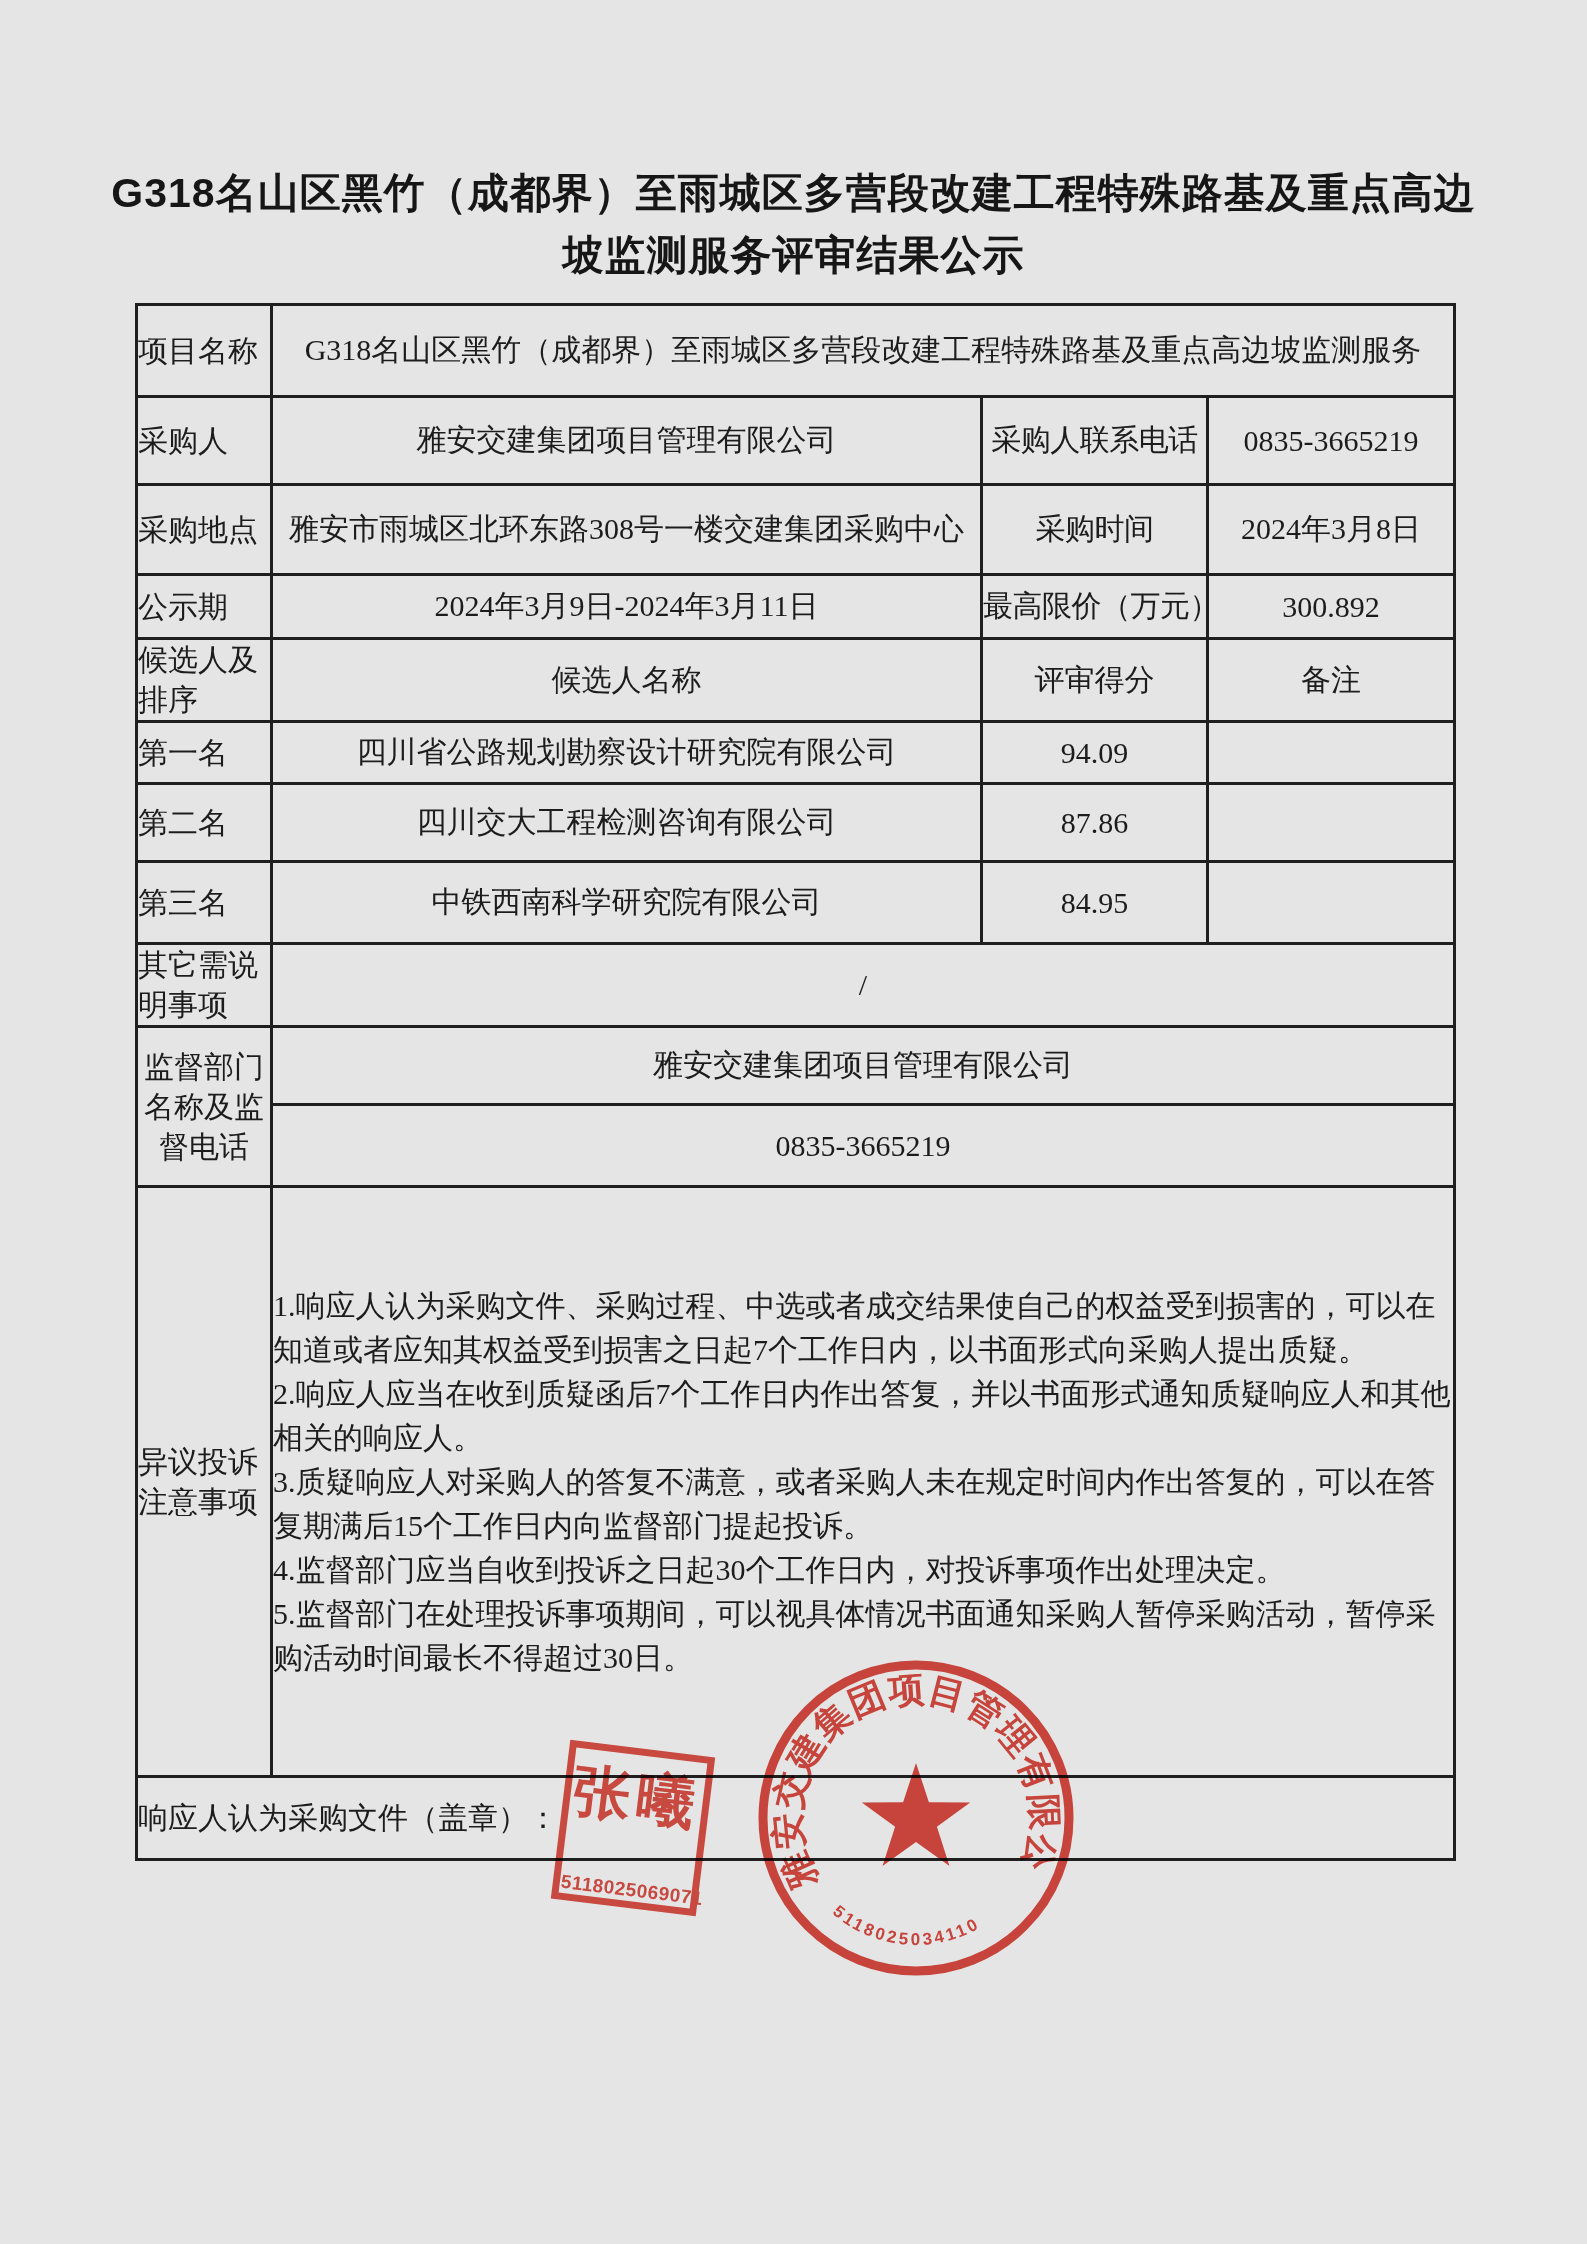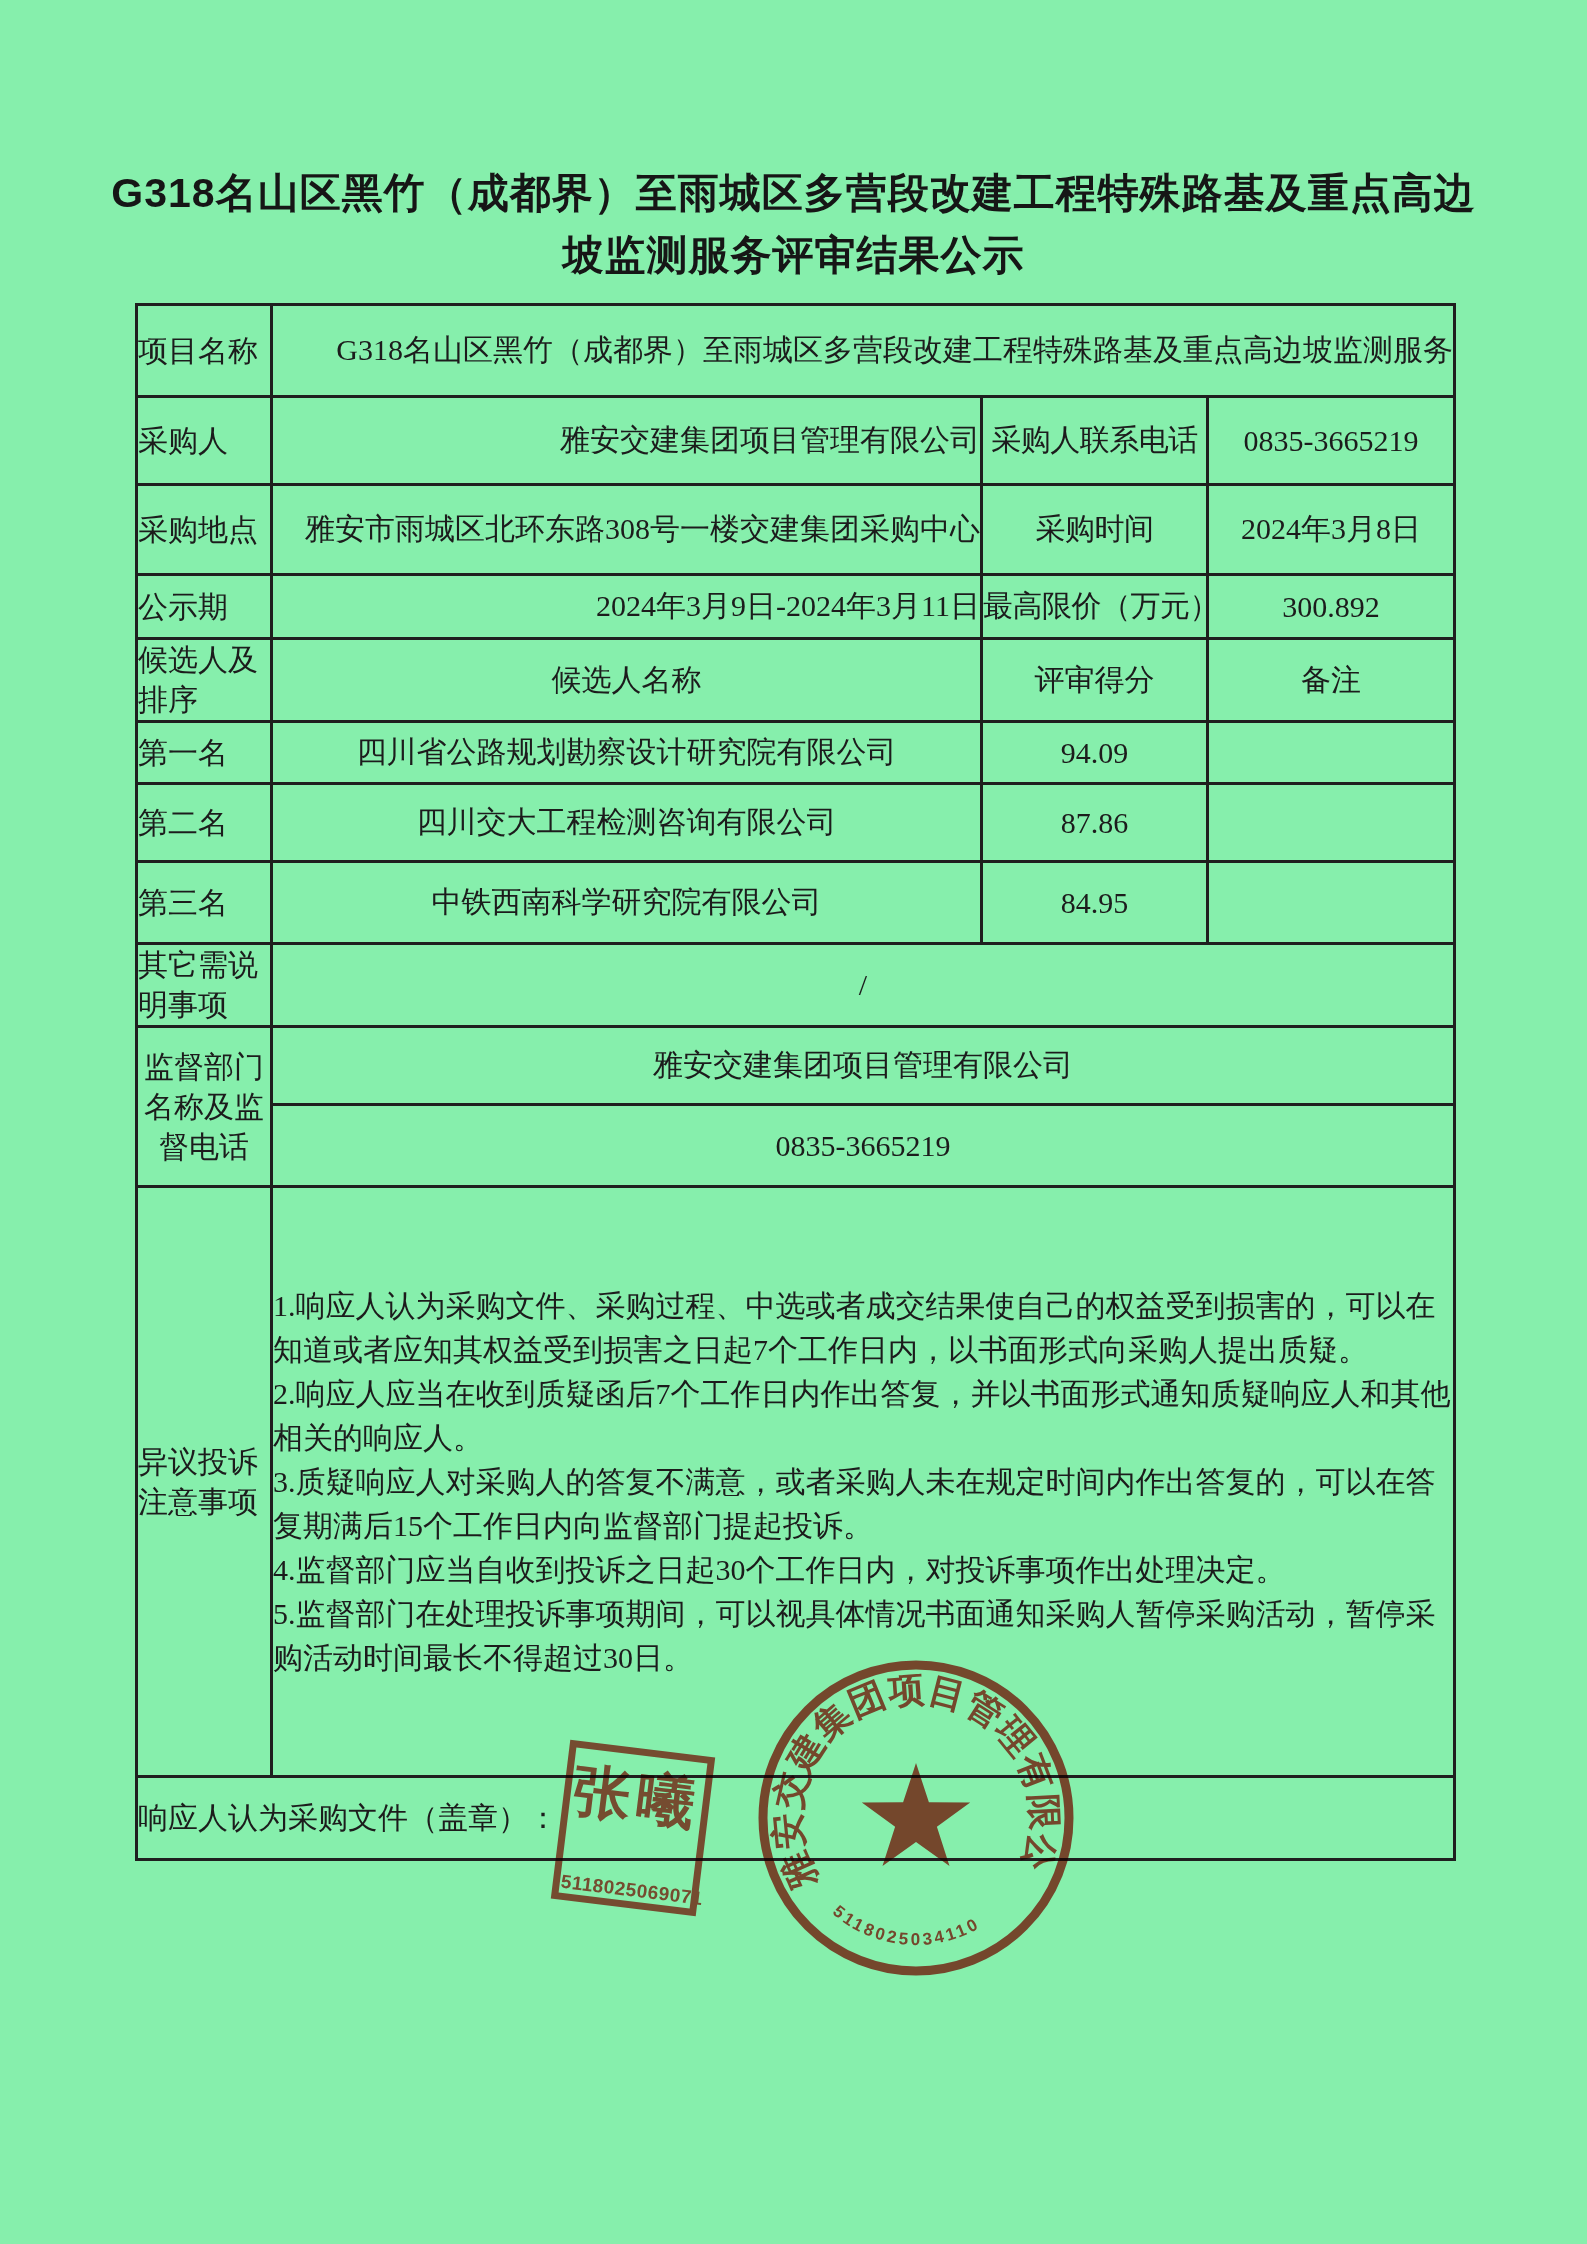--- a/index.html
+++ b/index.html
@@ -1,27 +1,27 @@
 <!DOCTYPE html>
 <html style="--stamp-red: #d93226; --ink: #1c1c1c;"><head>
 <meta charset="utf-8">
 <style>
   html,body{margin:0;padding:0;background:#ffffff;}
-  .page{position:relative;width:1587px;height:2244px;background:#86efac;overflow:hidden;
+  .page{position:relative;width:1587px;height:2244px;background:#e5e5e5;overflow:hidden;
         font-family:"Liberation Serif","DejaVu Serif",serif;color:#1c1c1c;}
   .title{position:absolute;top:162px;left:60px;right:60px;margin:0;text-align:center;
          font-family:"Liberation Sans","DejaVu Sans",sans-serif;font-weight:bold;
          font-size:41px;line-height:62px;letter-spacing:1px;white-space:pre-line;color:#161616;}
   table.doc{position:absolute;left:135px;top:303px;width:1318px;border-collapse:collapse;
             table-layout:fixed;}
   table.doc td{border:3px solid #1f1f1f;font-size:30px;vertical-align:middle;padding:0;
                overflow:hidden;}
   .lab{text-align:left;padding-left:8px;white-space:pre-line;line-height:40px;}
   .lab-center{text-align:center;white-space:pre-line;line-height:40px;margin-left:28px;}
-  .val-left{text-align:right;padding-left:10px;white-space:nowrap;}
+  .val-left{text-align:center;padding-left:10px;white-space:nowrap;}
   .cell-center{text-align:center;white-space:nowrap;}
   .col3-label{font-size:28px;letter-spacing:-0.5px;}
   .complaint-cell{padding:0 14px 0 8px;font-size:31px;line-height:44px;}
   .complaint-cell .item{text-align:left;}
   .sign-cell{text-align:left;padding-left:6px;font-size:31px;white-space:nowrap;}
   
   .stamp-square{position:absolute;left:560px;top:1748px;width:132px;height:146px;
       border:7px solid var(--stamp-red,#d93226);transform:rotate(7deg);
       mix-blend-mode:multiply;opacity:.85;}
   .stamp-square .name{position:absolute;top:4px;left:0;right:0;text-align:center;

